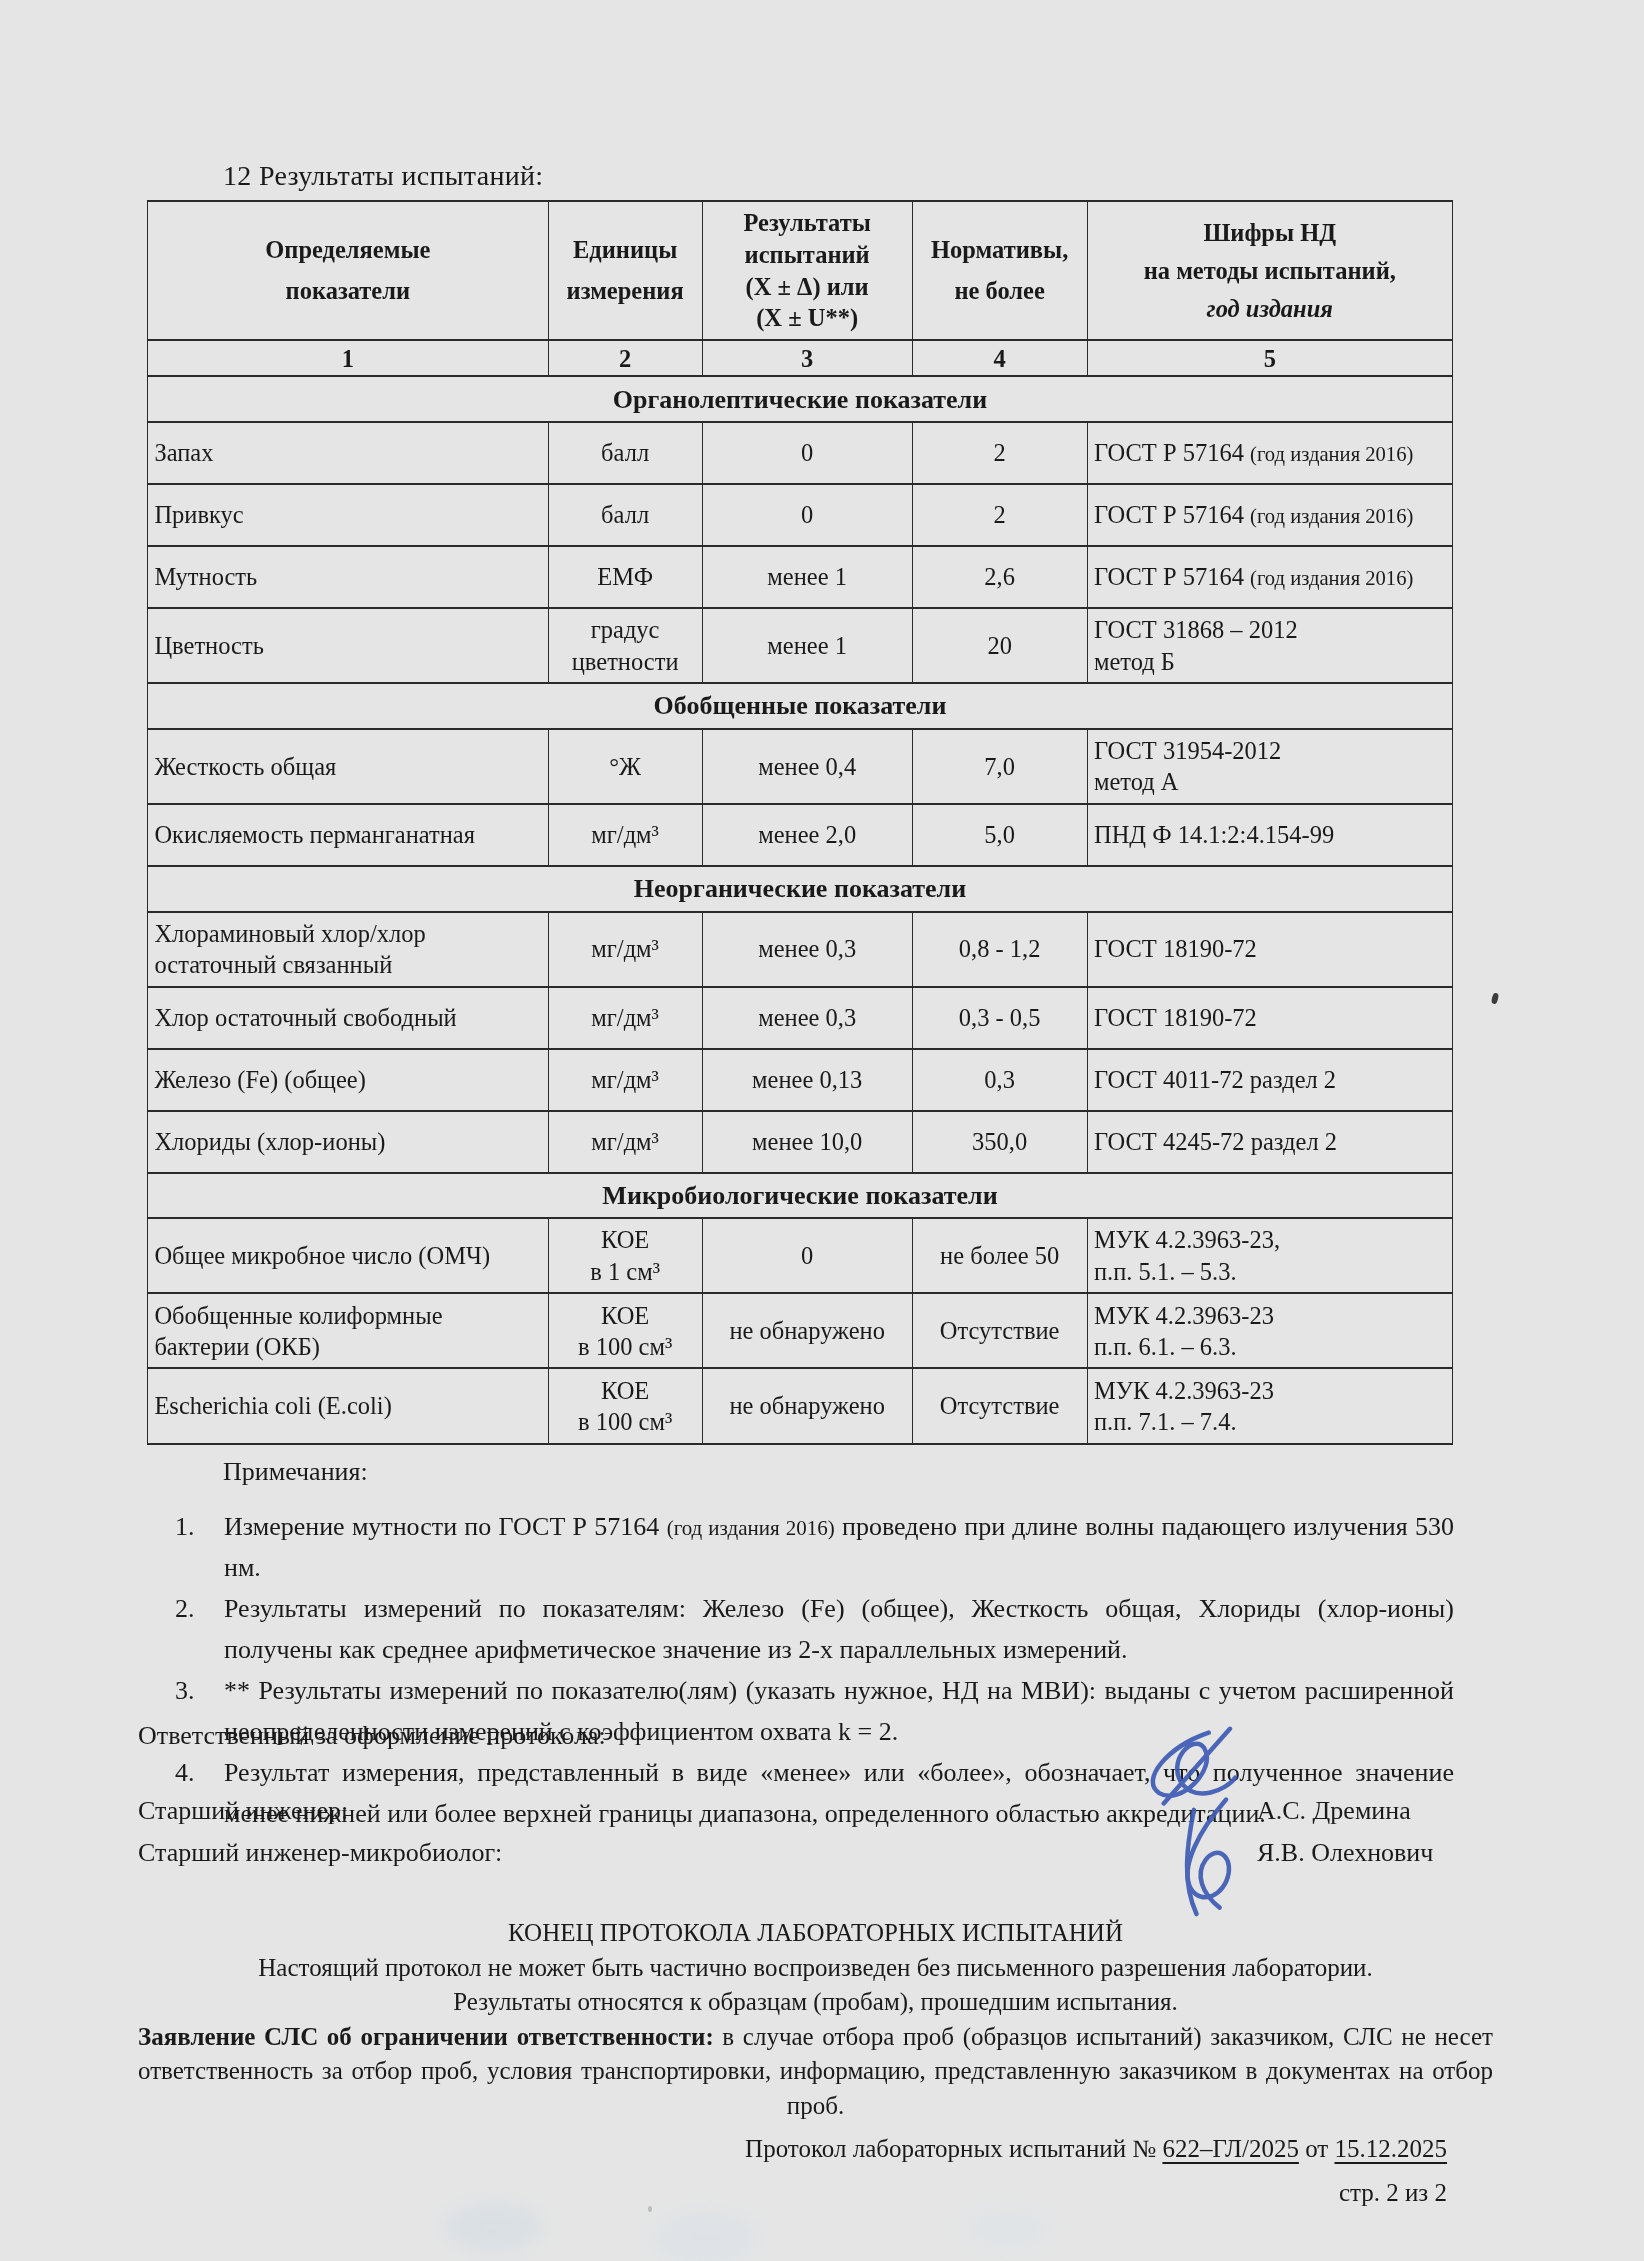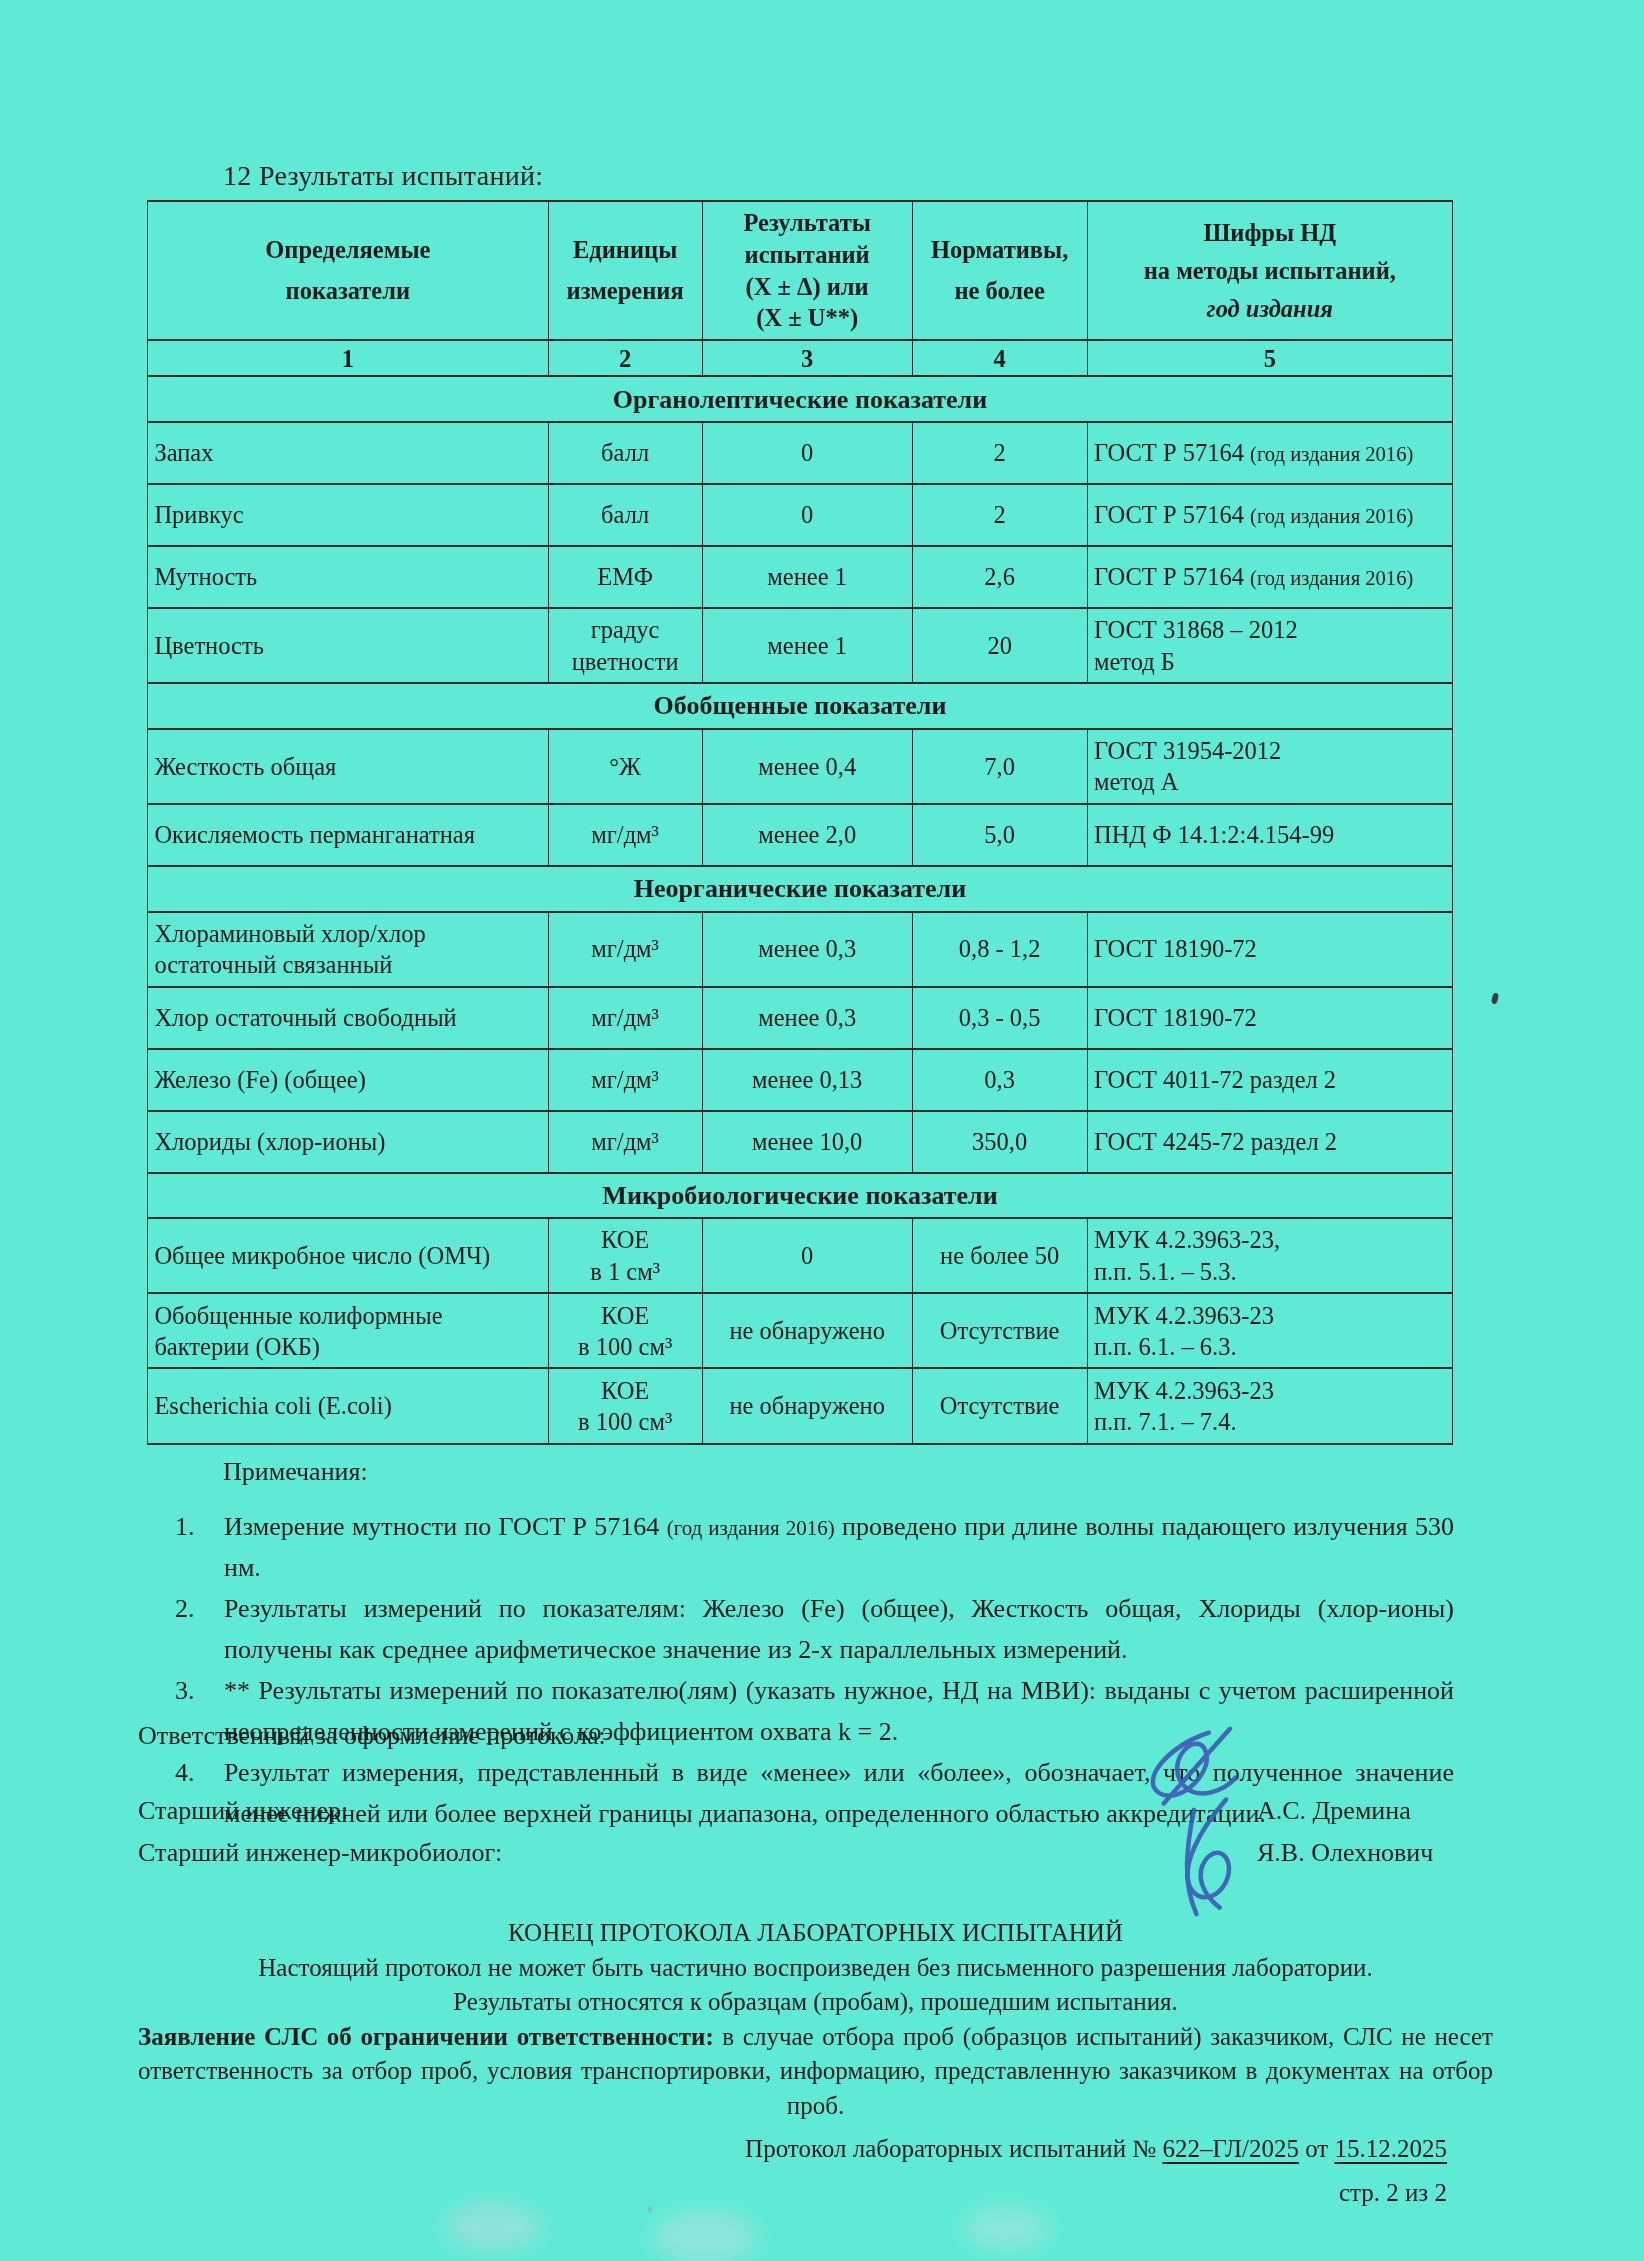--- a/index.html
+++ b/index.html
@@ -1,18 +1,18 @@
 <!DOCTYPE html>
 <html lang="ru" style="font-size:10.3px"><head>
 <meta charset="utf-8">
 <style>
   * { margin:0; padding:0; box-sizing:border-box; }
   html,body { background:#ffffff; }
   .page {
-    position:relative; width:1644px; height:2261px; background:#5eead4;
+    position:relative; width:1644px; height:2261px; background:#e5e5e5;
     font-family:"Liberation Serif","DejaVu Serif",serif; color:#1a1a1a; overflow:hidden;
   }
   .content { position:absolute; left:147px; top:160px; width:1355px; }
   .doc-title { font-size:28px; margin-left:76px; margin-bottom:7.7px; letter-spacing:0.3px; }
 
   table.results { width:1306px; border-collapse:collapse; table-layout:fixed; font-size:24.5px; line-height:1.28; }
   table.results th, table.results td {
     border:1.9px solid #2b2b2b; border-top-width:2.6px; border-bottom-width:2.6px;
     vertical-align:middle; padding:5.2px 6.4px;
   }

